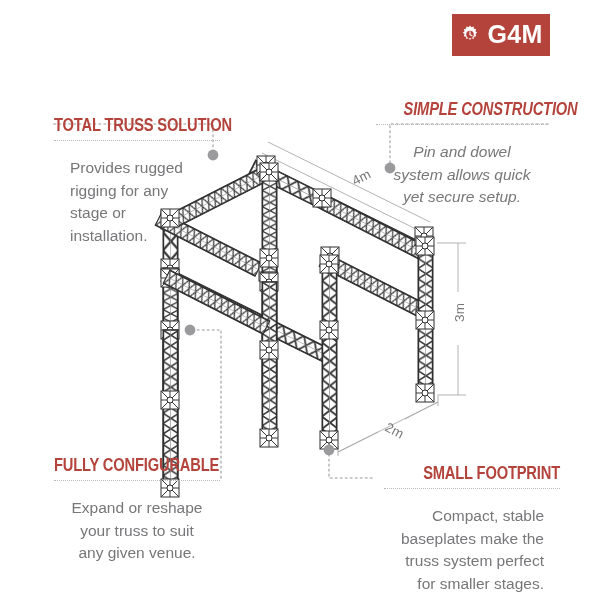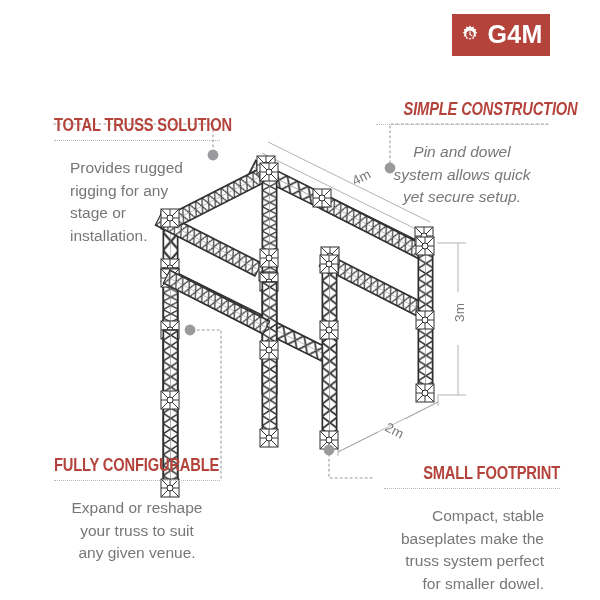--- a/index.html
+++ b/index.html
@@ -292,16 +292,16 @@
 
   <div class="block blk-bl">
     <h3 class="left-o">FULLY CONFIGURABLE</h3>
     <div class="hr-dot"></div>
     <p>Expand or reshape your truss to suit any given venue.</p>
   </div>
 
   <div class="block blk-br">
     <h3 class="right-o">SMALL FOOTPRINT</h3>
     <div class="hr-dot"></div>
-    <p>Compact, stable baseplates make the truss system perfect for smaller dowel.</p>
+    <p>Compact, stable baseplates make the truss system perfect for smaller stages.</p>
   </div>
 
 </div>
 
 </body></html>

